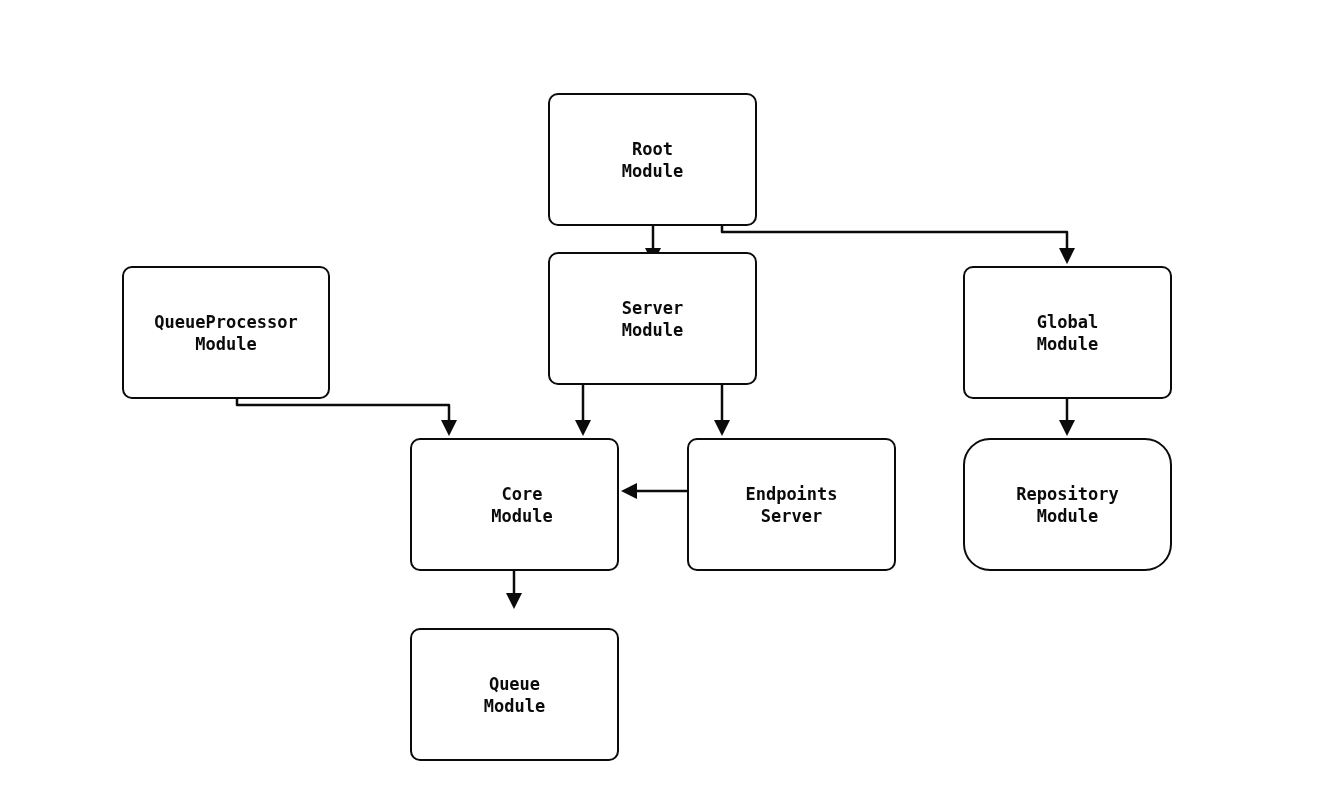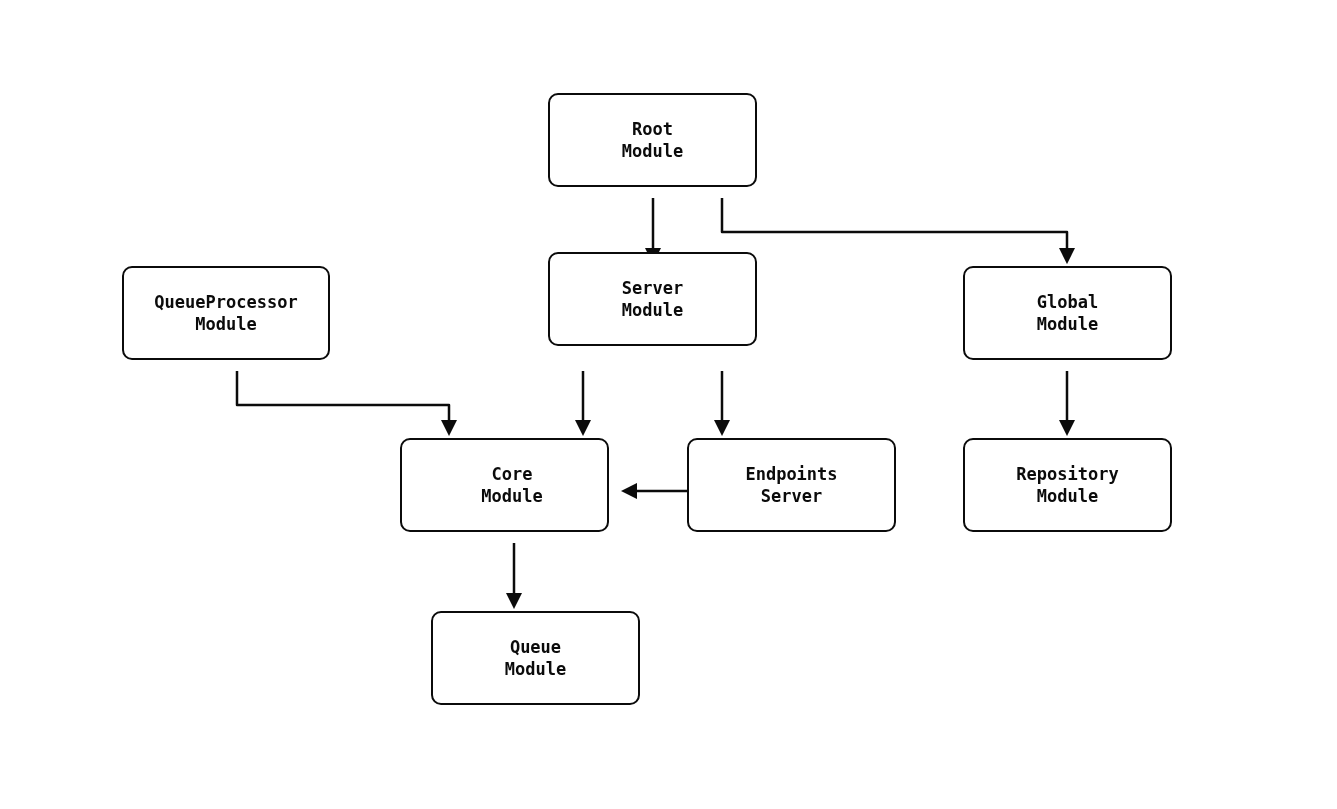--- a/index.html
+++ b/index.html
@@ -24,43 +24,43 @@
   }
   #edge-layer path.edge {
     fill: none;
     stroke: #0b0b0b;
     stroke-width: 2.5;
     stroke-linejoin: round;
   }
   .node {
     position: absolute;
     width: 209px;
-    height: 94px;
+    height: 133px;
     box-sizing: border-box;
     background: #ffffff;
     border: 2.5px solid #0b0b0b;
     border-radius: 10px;
     display: flex;
     align-items: center;
     justify-content: center;
     text-align: center;
     font-weight: bold;
     font-size: 17px;
     line-height: 22px;
     color: #0b0b0b;
     white-space: pre-line;
   }
   #node-root           { left: 548px; top: 93px;  }
   #node-server         { left: 548px; top: 252px; }
   #node-global         { left: 963px; top: 266px; text-align: right; }
   #node-queueprocessor { left: 122px; top: 266px; width: 208px; }
-  #node-core           { left: 400px; top: 438px; padding-left: 15px; }
+  #node-core           { left: 410px; top: 438px; padding-left: 15px; }
   #node-endpoints      { left: 687px; top: 438px; }
-  #node-repository     { left: 963px; top: 438px; }
-  #node-queue          { left: 410px; top: 611px; margin-left: 21px; }
+  #node-repository     { left: 963px; top: 438px; border-radius: 27px; }
+  #node-queue          { left: 410px; top: 628px; }
 </style>
 </head>
 <body>
 
 <div id="canvas">
 
   <svg id="edge-layer" viewBox="0 0 1337 809" xmlns="http://www.w3.org/2000/svg">
     <defs>
       <marker id="arrowhead" viewBox="0 0 10 10" refX="7.5" refY="5" markerWidth="6.5" markerHeight="6.5" orient="auto-start-reverse">
         <path d="M0,0 L10,5 L0,10 z" fill="#0b0b0b"></path>

